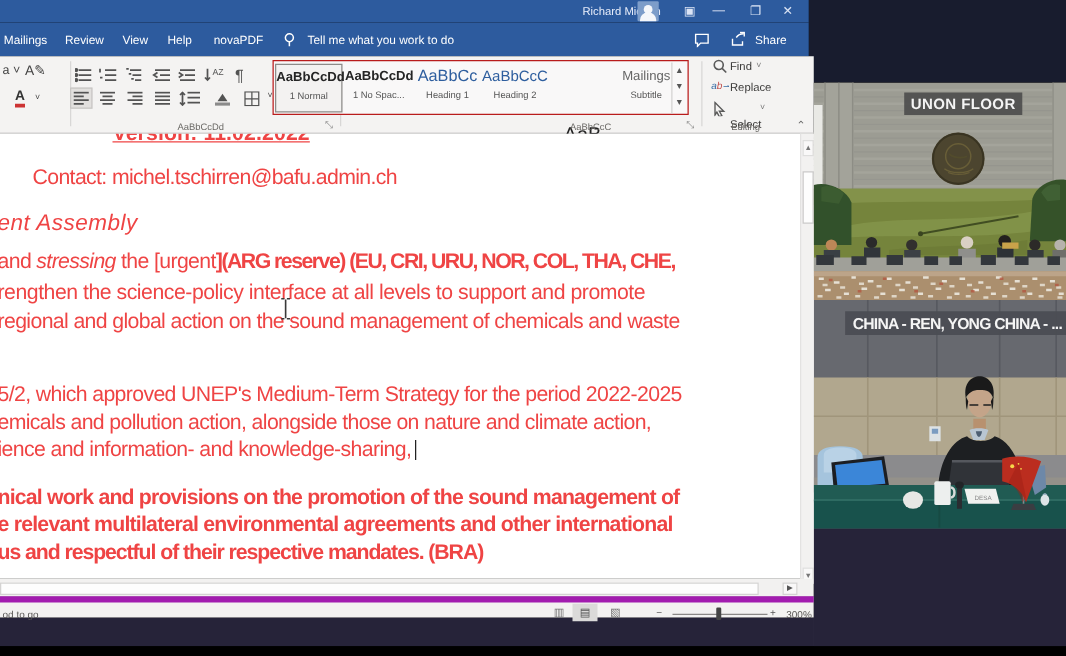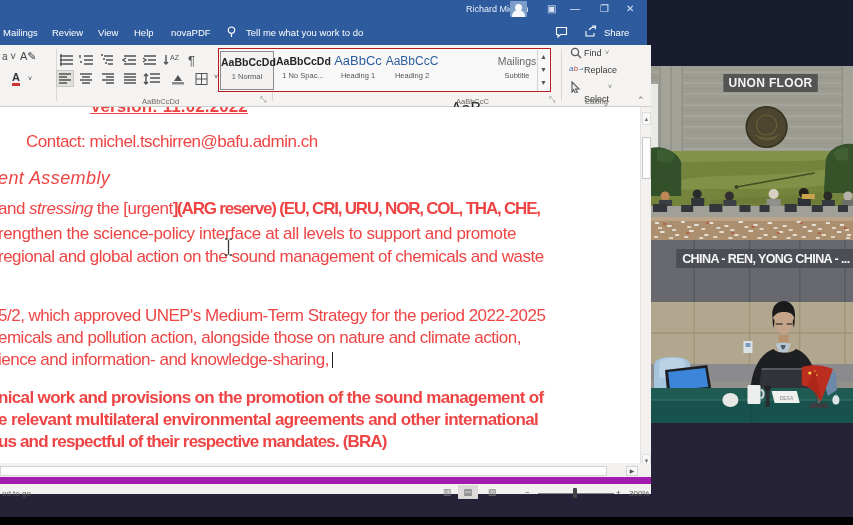--- a/index.html
+++ b/index.html
@@ -25,21 +25,21 @@
 #stylebox { position:absolute; left:218px; top:3px; width:333px; height:44px; background:#f9f8f8; border:1px solid #b91c1c; }
 .stylecard { position:absolute; top:2px; width:54px; height:39px; text-align:center; }
 .stylecard .ex { font-size:11px; line-height:20px; white-space:nowrap; color:#252525; }
 .stylecard .nm { font-size:7.5px; color:#555; white-space:nowrap; }
 
 #doc { left:0; top:107px; width:772px; height:356px; background:#fff; overflow:hidden; color:#ef4444; }
 .dl { position:absolute; white-space:nowrap; font-size:17px; letter-spacing:-0.5px; }
 
 #vscroll { left:640px; top:107px; width:11px; height:356px; background:#f2f1f0; border-left:1px solid #e3e2e1; }
 #hzone { left:0; top:463px; width:651px; height:14px; background:#f2f1f0; }
-#statusbar { left:0; top:477px; width:651px; height:17px; background:#f3f2f1; border-top:7px solid #a21caf; font-size:8px; color:#5a5856; }
+#statusbar { left:0; top:477px; width:651px; height:17px; background:#f3f2f1; border-top:5px solid #a21caf; font-size:8px; color:#5a5856; }
 
 #unon { filter:blur(0.5px); left:651px; top:66px; width:202px; height:174px; }
 #china { filter:blur(0.5px); left:651px; top:240px; width:202px; height:277px; }
 </style>
 </head>
 <body>
 <div id="stage">
   <div class="abs" id="topnavy"></div>
   <div class="abs" id="bottomnavy"></div>
 

